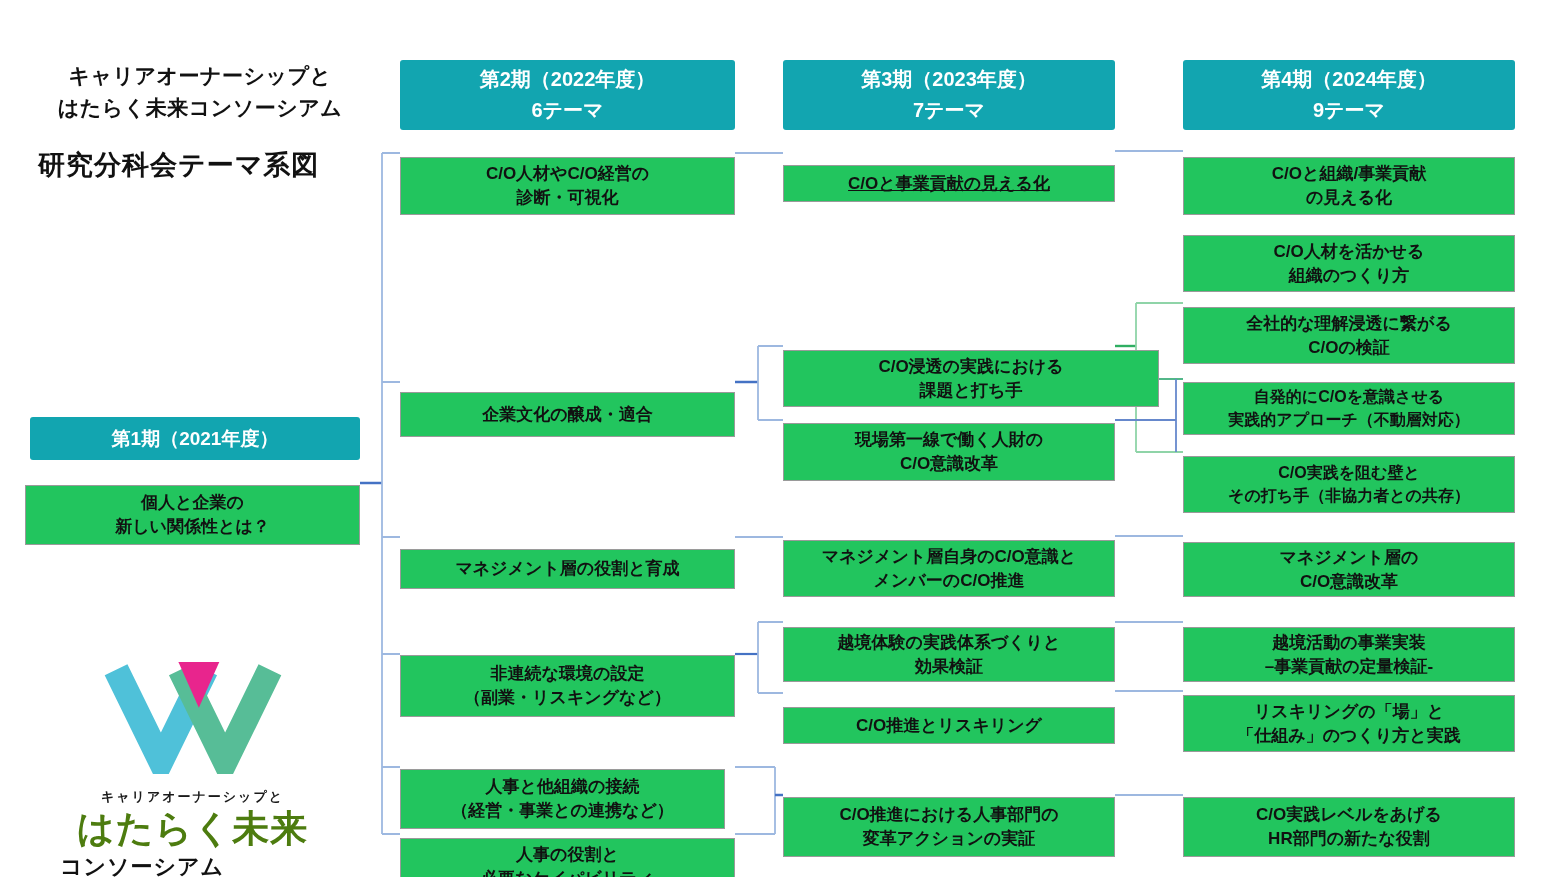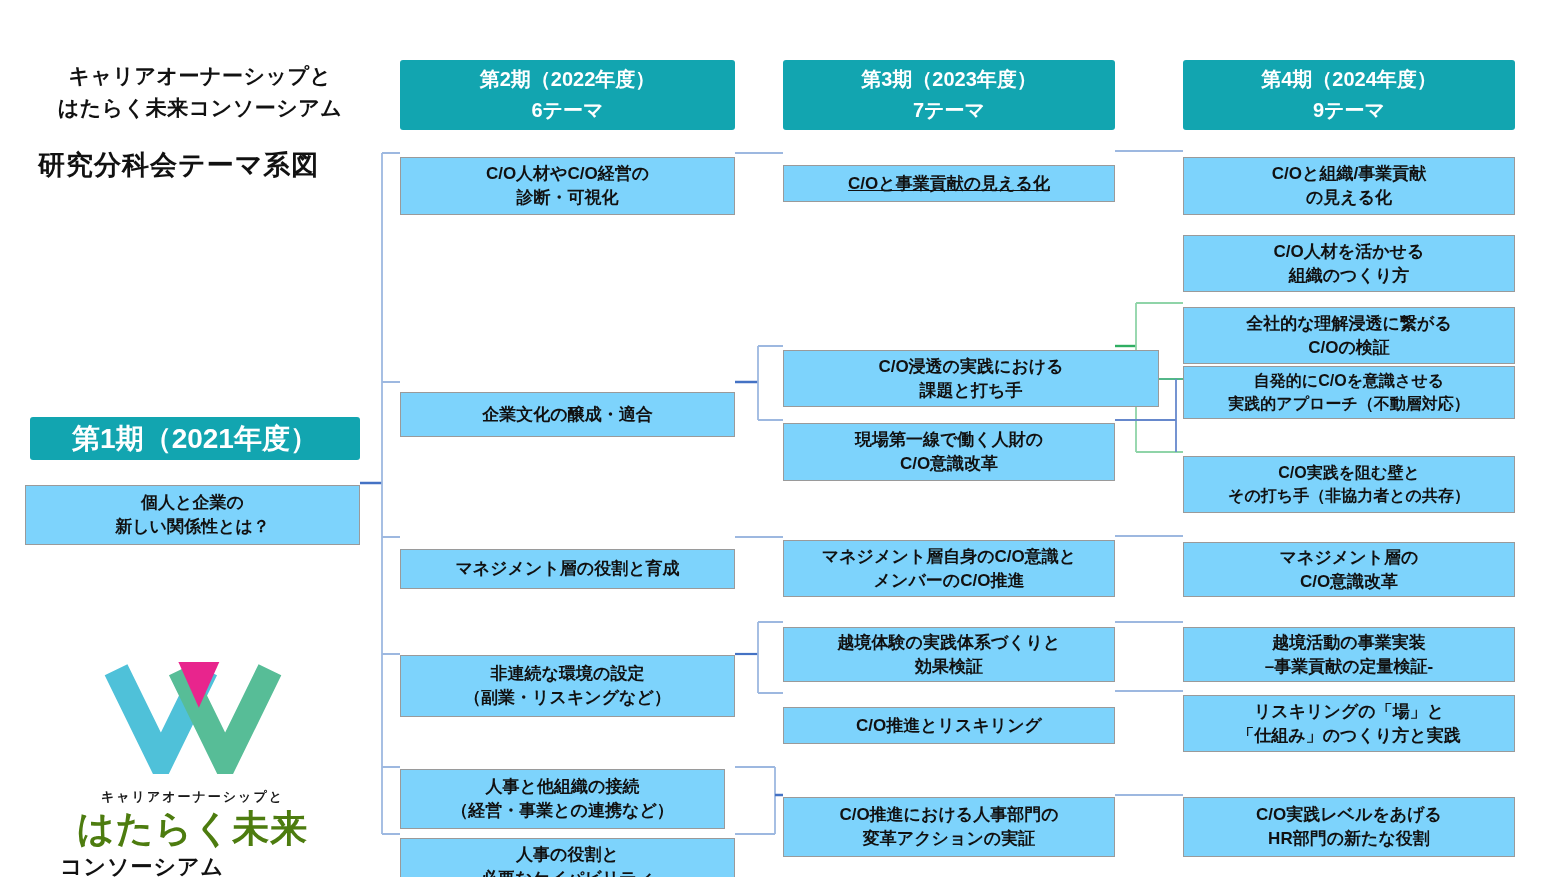--- a/index.html
+++ b/index.html
@@ -8,21 +8,21 @@
     font-family:"Liberation Sans","DejaVu Sans",sans-serif;overflow:hidden;
   }
   .abs{position:absolute;margin-top:32px;}
   svg.connectors{position:absolute;left:0;top:0;pointer-events:none;}
   .phase-header{
     background:#12a5b0;color:#ffffff;font-weight:bold;border-radius:3px;
     display:flex;align-items:center;justify-content:center;text-align:center;
     font-size:20px;line-height:1.55;white-space:pre-line;
   }
   .theme-box{
-    background:#7dd3fc;border:1.6px solid #9a9a9a;
+    background:#22c55e;border:1.6px solid #9a9a9a;
     display:flex;align-items:center;justify-content:center;text-align:center;
     font-weight:bold;color:#111;font-size:17px;line-height:1.4;white-space:pre-line;
     box-sizing:border-box;
   }
   .main-title{
     font-weight:bold;color:#111;text-align:center;font-size:21px;line-height:1.5;
     white-space:pre-line;letter-spacing:0.5px;
   }
   .sub-title{
     font-weight:bold;color:#111;font-size:27px;letter-spacing:1px;
@@ -70,21 +70,21 @@
   <div class="abs main-title" style="left:30px;top:28px;width:340px;">キャリアオーナーシップと
 はたらく未来コンソーシアム</div>
   <div class="abs sub-title" style="left:38px;top:115px;">研究分科会テーマ系図</div>
 
   <div class="abs phase-header" style="left:400px;top:28px;width:335px;height:70px;">第2期（2022年度）
 6テーマ</div>
   <div class="abs phase-header" style="left:783px;top:28px;width:332px;height:70px;">第3期（2023年度）
 7テーマ</div>
   <div class="abs phase-header" style="left:1183px;top:28px;width:332px;height:70px;">第4期（2024年度）
 9テーマ</div>
-  <div class="abs phase-header" style="left:30px;top:385px;width:330px;height:43px;font-size:28px;">第1期（2021年度）</div>
+  <div class="abs phase-header" style="left:30px;top:385px;width:330px;height:43px;font-size:19px;">第1期（2021年度）</div>
 
   <div class="abs theme-box" style="left:25px;top:453px;width:335px;height:60px;">個人と企業の
 新しい関係性とは？</div>
 
   <div class="abs theme-box" style="left:400px;top:125px;width:335px;height:58px;">C/O人材やC/O経営の
 診断・可視化</div>
   <div class="abs theme-box" style="left:400px;top:360px;width:335px;height:45px;">企業文化の醸成・適合</div>
   <div class="abs theme-box" style="left:400px;top:517px;width:335px;height:40px;">マネジメント層の役割と育成</div>
   <div class="abs theme-box" style="left:400px;top:623px;width:335px;height:62px;">非連続な環境の設定
 （副業・リスキングなど）</div>
@@ -105,21 +105,21 @@
   <div class="abs theme-box" style="left:783px;top:675px;width:332px;height:37px;">C/O推進とリスキリング</div>
   <div class="abs theme-box" style="left:1183px;top:125px;width:332px;height:58px;">C/Oと組織/事業貢献
 の見える化</div>
 
   <div class="abs theme-box" style="left:783px;top:765px;width:332px;height:60px;">C/O推進における人事部門の
 変革アクションの実証</div>
   <div class="abs theme-box" style="left:1183px;top:203px;width:332px;height:57px;">C/O人材を活かせる
 組織のつくり方</div>
   <div class="abs theme-box" style="left:1183px;top:275px;width:332px;height:57px;">全社的な理解浸透に繋がる
 C/Oの検証</div>
-  <div class="abs theme-box" style="left:1183px;top:334px;width:332px;height:53px;font-size:16px;">自発的にC/Oを意識させる
+  <div class="abs theme-box" style="left:1183px;top:350px;width:332px;height:53px;font-size:16px;">自発的にC/Oを意識させる
 実践的アプローチ（不動層対応）</div>
   <div class="abs theme-box" style="left:1183px;top:424px;width:332px;height:57px;font-size:16px;">C/O実践を阻む壁と
 その打ち手（非協力者との共存）</div>
   <div class="abs theme-box" style="left:1183px;top:510px;width:332px;height:55px;">マネジメント層の
 C/O意識改革</div>
   <div class="abs theme-box" style="left:1183px;top:595px;width:332px;height:55px;">越境活動の事業実装
 –事業貢献の定量検証-</div>
   <div class="abs theme-box" style="left:1183px;top:663px;width:332px;height:57px;">リスキリングの「場」と
 「仕組み」のつくり方と実践</div>
   <div class="abs theme-box" style="left:1183px;top:765px;width:332px;height:60px;">C/O実践レベルをあげる

